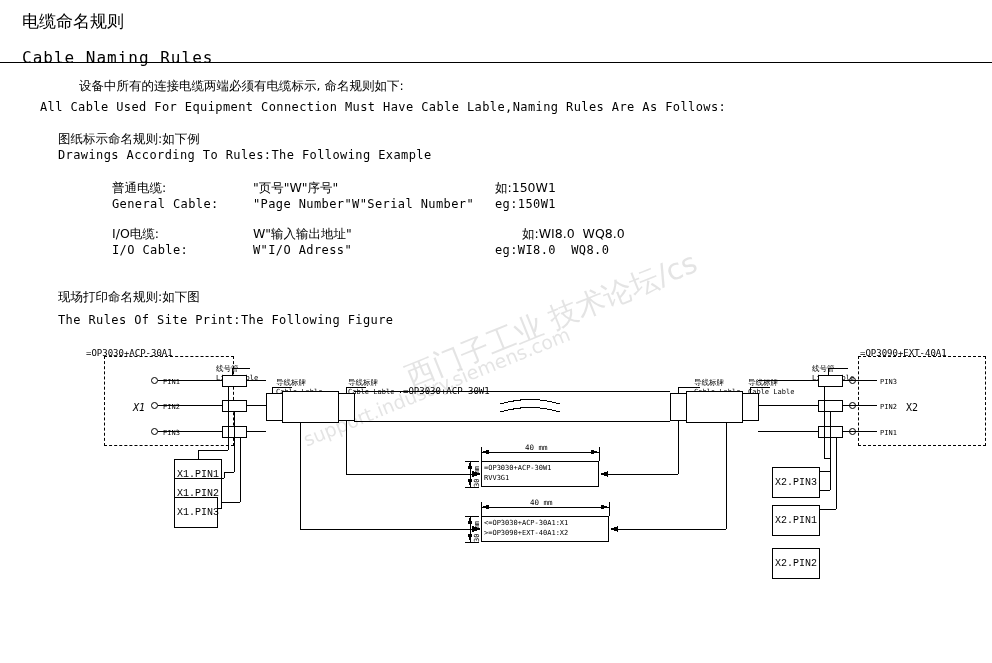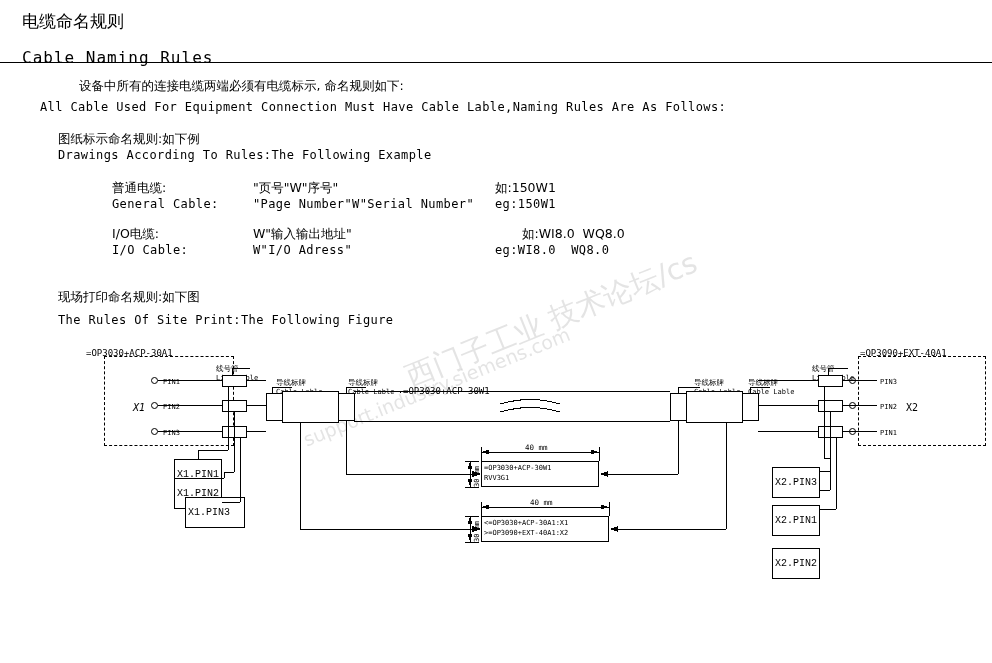--- a/index.html
+++ b/index.html
@@ -154,21 +154,21 @@
   <div class="lbl lbl-cn" style="left:748px; top:378px;">导线标牌</div>
   <div class="lbl" style="left:748px; top:388px;">Cable Lable</div>
 
   <div class="lbl lbl-cn" style="left:812px; top:364px;">线号管</div>
   <div class="lbl" style="left:812px; top:374px;">Line Lable</div>
 
   <div class="lbl lbl9" style="left:403px; top:386px;">=OP3030+ACP-30W1</div>
 
   <div class="boxlbl" style="left:174px; top:459px; width:48px;">X1.PIN1</div>
   <div class="boxlbl" style="left:174px; top:478px; width:48px;">X1.PIN2</div>
-  <div class="boxlbl" style="left:174px; top:497px; width:60px;margin-left:11px;">X1.PIN3</div>
+  <div class="boxlbl" style="left:174px; top:497px; width:44px;">X1.PIN3</div>
 
   <div class="boxlbl" style="left:772px; top:467px; width:48px;">X2.PIN3</div>
   <div class="boxlbl" style="left:772px; top:504px; width:48px;margin-top:44px;">X2.PIN2</div>
   <div class="boxlbl" style="left:772px; top:505px; width:48px;">X2.PIN1</div>
 
   <div class="thinbox" style="left:481px; top:461px; width:118px; height:26px;"></div>
   <div class="lbl" style="left:484px; top:464px;">=OP3030+ACP-30W1</div>
   <div class="lbl" style="left:484px; top:474px;">RVV3G1</div>
   <div class="dim-lbl" style="left:525px; top:443px;">40 mm</div>
   <div class="dim-vert" style="left:473px; top:487px;">30 mm</div>

